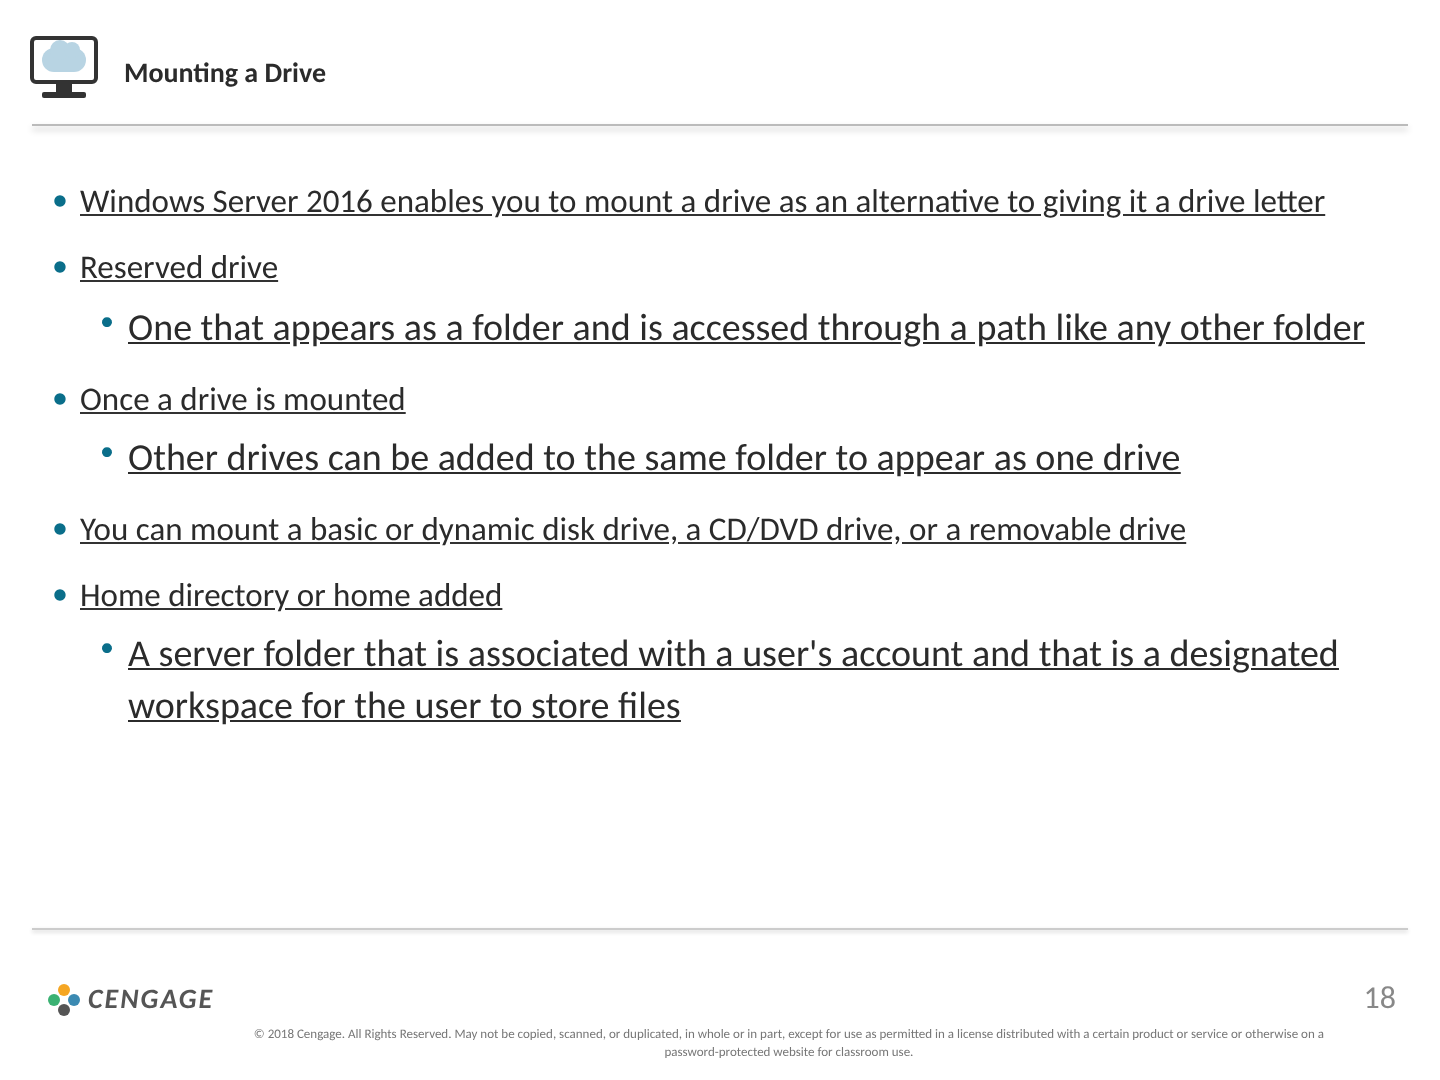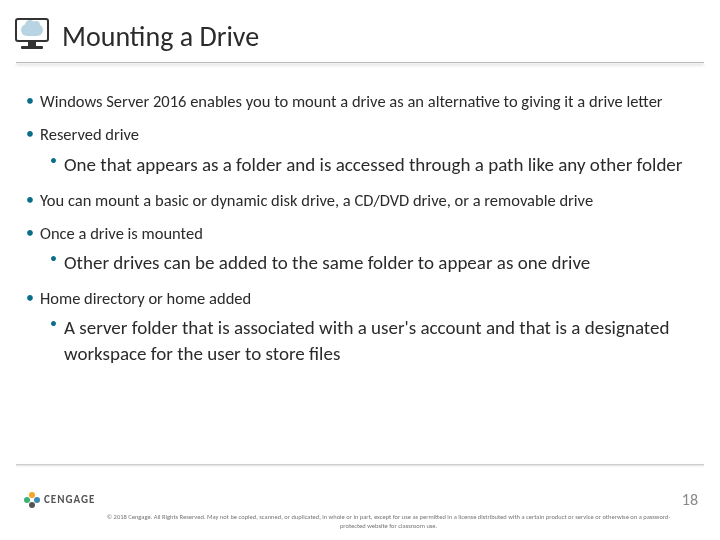--- a/index.html
+++ b/index.html
@@ -50,36 +50,36 @@
   }
   .cloud::before { width: 10px; height: 10px; top: -4px; left: 4px; }
   .cloud::after  { width: 8px;  height: 8px;  top: -3px; left: 11px; }
   .stand {
     width: 8px; height: 4px; background: #333;
   }
   .base {
     width: 22px; height: 3px; background: #333; border-radius: 1px;
   }
   .title {
-    font-size: 28px;
-    font-weight: 400;
+    font-size: 14px;
+    font-weight: 700;
     color: #2b2b2b;
   }
   .hr-wrap {
     padding: 8px 16px 0 16px;
   }
   .hr-shadow {
     height: 1px;
     background: #bbb;
     box-shadow: 0 2px 3px rgba(0,0,0,0.25);
   }
   .content {
     padding: 28px 26px 0 26px;
   }
-  ul { list-style: none; }
+  ul { list-style: none; text-decoration: underline; }
   .lvl1 > li {
     position: relative;
     padding-left: 14px;
     margin-bottom: 12px;
     font-size: 16.5px;
     line-height: 1.3;
     color: #2b2b2b;
   }
   .lvl1 > li::before {
     content: '•';
@@ -141,24 +141,25 @@
     position: absolute;
     width: 6px; height: 6px;
     background: #f5a623;
     border-radius: 50%;
   }
   .logo-mark span:nth-child(1){ top:0; left:5px; }
   .logo-mark span:nth-child(2){ top:5px; left:0; background:#3bb273;}
   .logo-mark span:nth-child(3){ top:5px; left:10px; background:#3b8ab2;}
   .logo-mark span:nth-child(4){ top:10px; left:5px; background:#555;}
   .logo-text {
-    font-size: 11px;
+    font-size: 14px;
     letter-spacing: 1px;
     color: #555;
     font-weight: 600;
+    font-style: italic;
   }
   .copyright {
     font-size: 6.5px;
     color: #777;
     text-align: center;
     flex: 1;
     padding: 0 10px;
     line-height: 1.3;
     margin-top: 44px;
   }
@@ -193,29 +194,29 @@
     </li>
     <li>
       <span>Reserved drive</span>
       <ul class="lvl2">
         <li>
           <span>One that appears as a folder and is accessed through a path like any other folder</span>
         </li>
       </ul>
     </li>
     <li>
-      <span>You can mount a basic or dynamic disk drive, a CD/DVD drive, or a removable drive</span>
-    </li>
-    <li>
       <span>Once a drive is mounted</span>
       <ul class="lvl2">
         <li>
           <span>Other drives can be added to the same folder to appear as one drive</span>
         </li>
       </ul>
+    </li>
+    <li>
+      <span>You can mount a basic or dynamic disk drive, a CD/DVD drive, or a removable drive</span>
     </li>
     <li>
       <span>Home directory or home added</span>
       <ul class="lvl2">
         <li>
           <span>A server folder that is associated with a user's account and that is a designated workspace for the user to store files</span>
         </li>
       </ul>
     </li>
   </ul>

